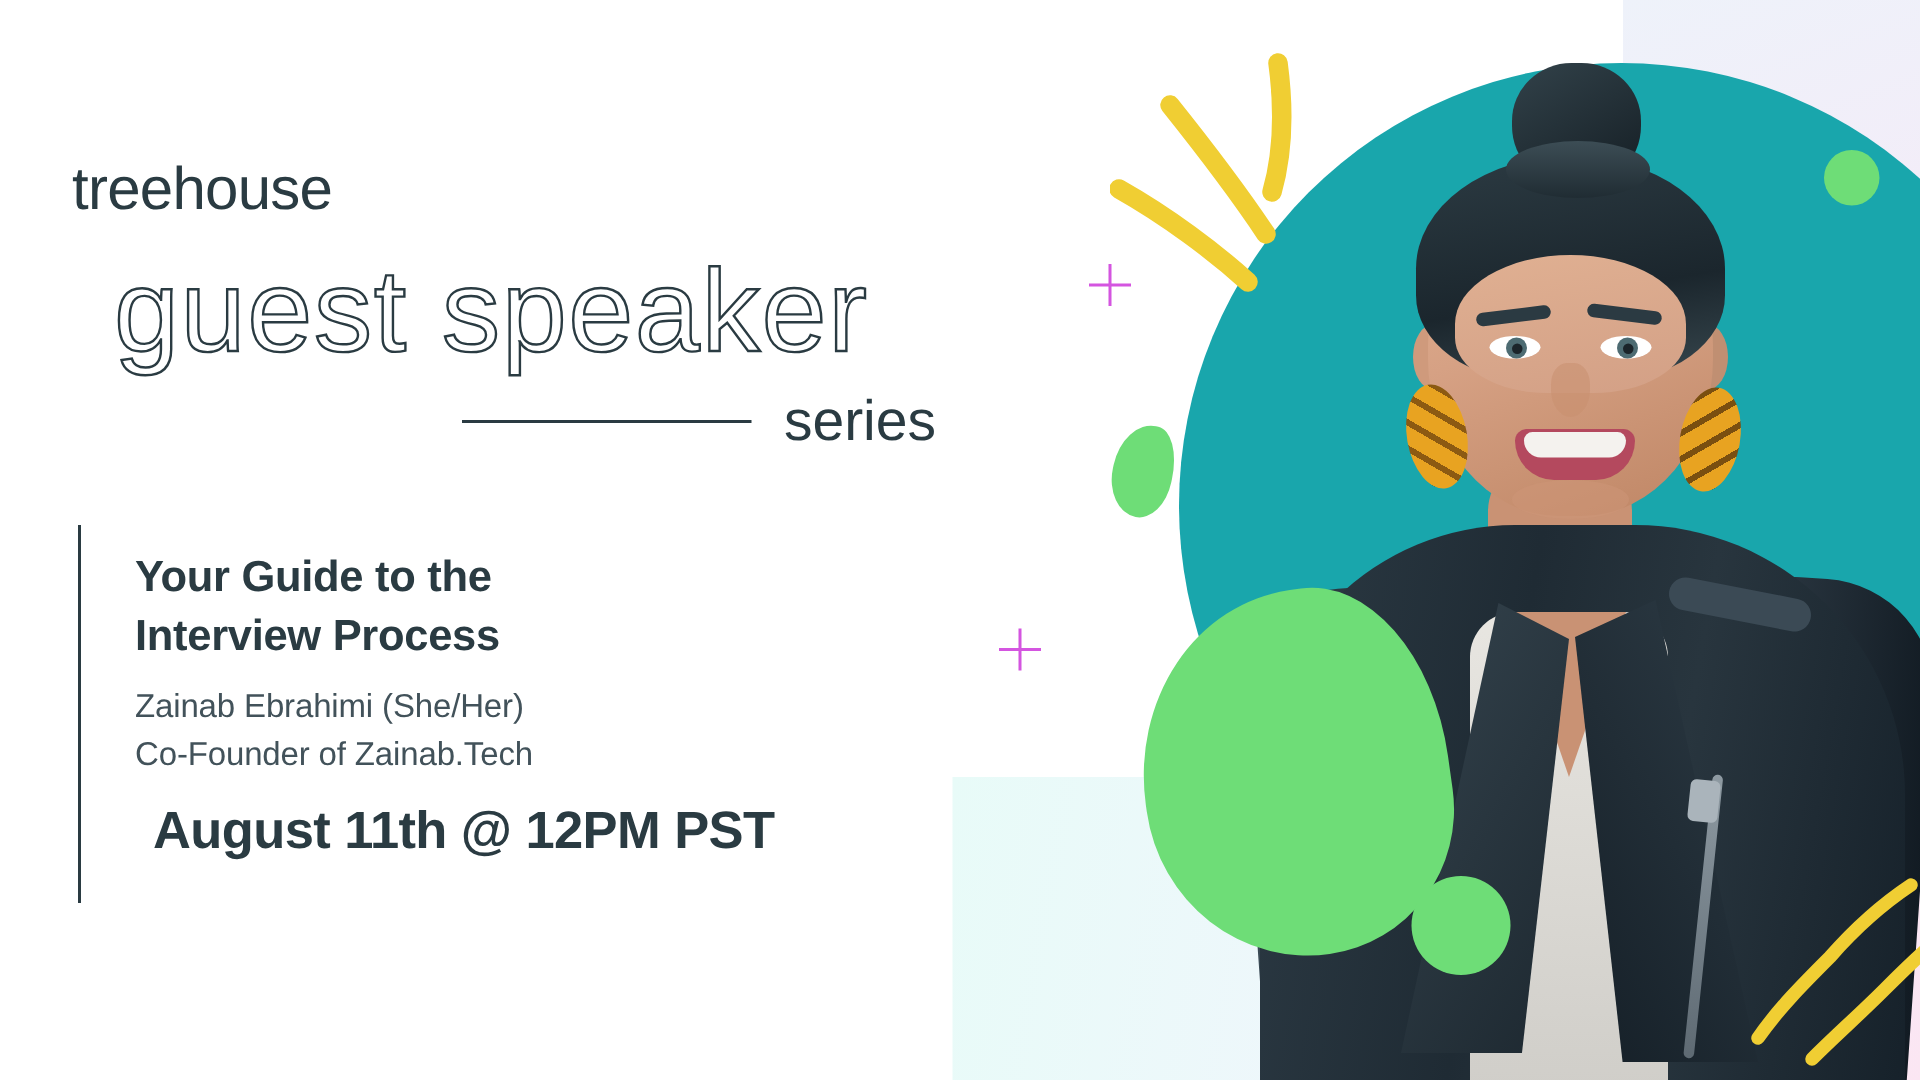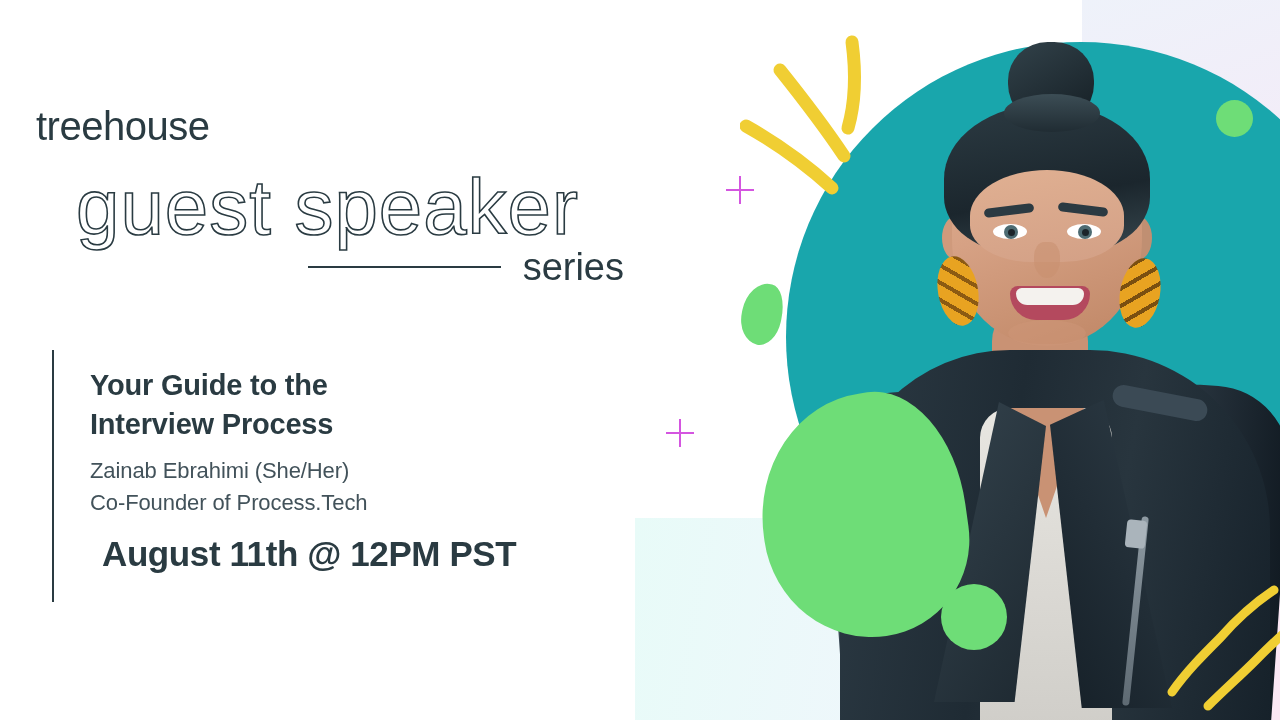--- a/index.html
+++ b/index.html
@@ -221,42 +221,42 @@
     background: #d455e0;
   }
   .plus::before { left: 0; top: 50%; width: 100%; height: 2px; transform: translateY(-50%); }
   .plus::after  { top: 0; left: 50%; height: 100%; width: 2px; transform: translateX(-50%); }
   .plus-a { left: 726px; top: 176px; width: 28px; height: 28px; }
   .plus-b { left: 666px; top: 419px; width: 28px; height: 28px; }
 
   
   .brand {
     position: absolute;
-    left: 36px; top: 106px;
+    left: 48px; top: 106px;
     font-size: 40px;
     font-weight: 400;
     color: #2a3b42;
     letter-spacing: -0.5px;
     line-height: 1;
   }
   .headline-outline {
     position: absolute;
     left: 40px; top: 168px;
     font-size: 78px;
     font-weight: 400;
     letter-spacing: 1px;
     line-height: 1;
     color: transparent;
     -webkit-text-stroke: 1.6px #2a3b42;
     white-space: nowrap;
     margin-left: 36px;
   }
   .series-row {
     position: absolute;
-    left: 308px; top: 244px;
+    left: 308px; top: 258px;
     width: 316px;
     height: 46px;
     display: flex;
     align-items: center;
     gap: 22px;
   }
   .series-rule {
     flex: 1 1 auto;
     height: 2px;
     background: #2a3b42;
@@ -381,17 +381,17 @@
   <div class="series-row">
     <span class="series-rule"></span>
     <span class="series-word">series</span>
   </div>
 
   <div class="info-rule"></div>
   <div class="info">
     <p class="info-title">Your Guide to the
 Interview Process</p>
     <p class="info-speaker">Zainab Ebrahimi (She/Her)</p>
-    <p class="info-role">Co-Founder of Process.Tech</p>
+    <p class="info-role">Co-Founder of Zainab.Tech</p>
     <p class="info-date">August 11th @ 12PM PST</p>
   </div>
 
 </div>
 
 </body></html>

